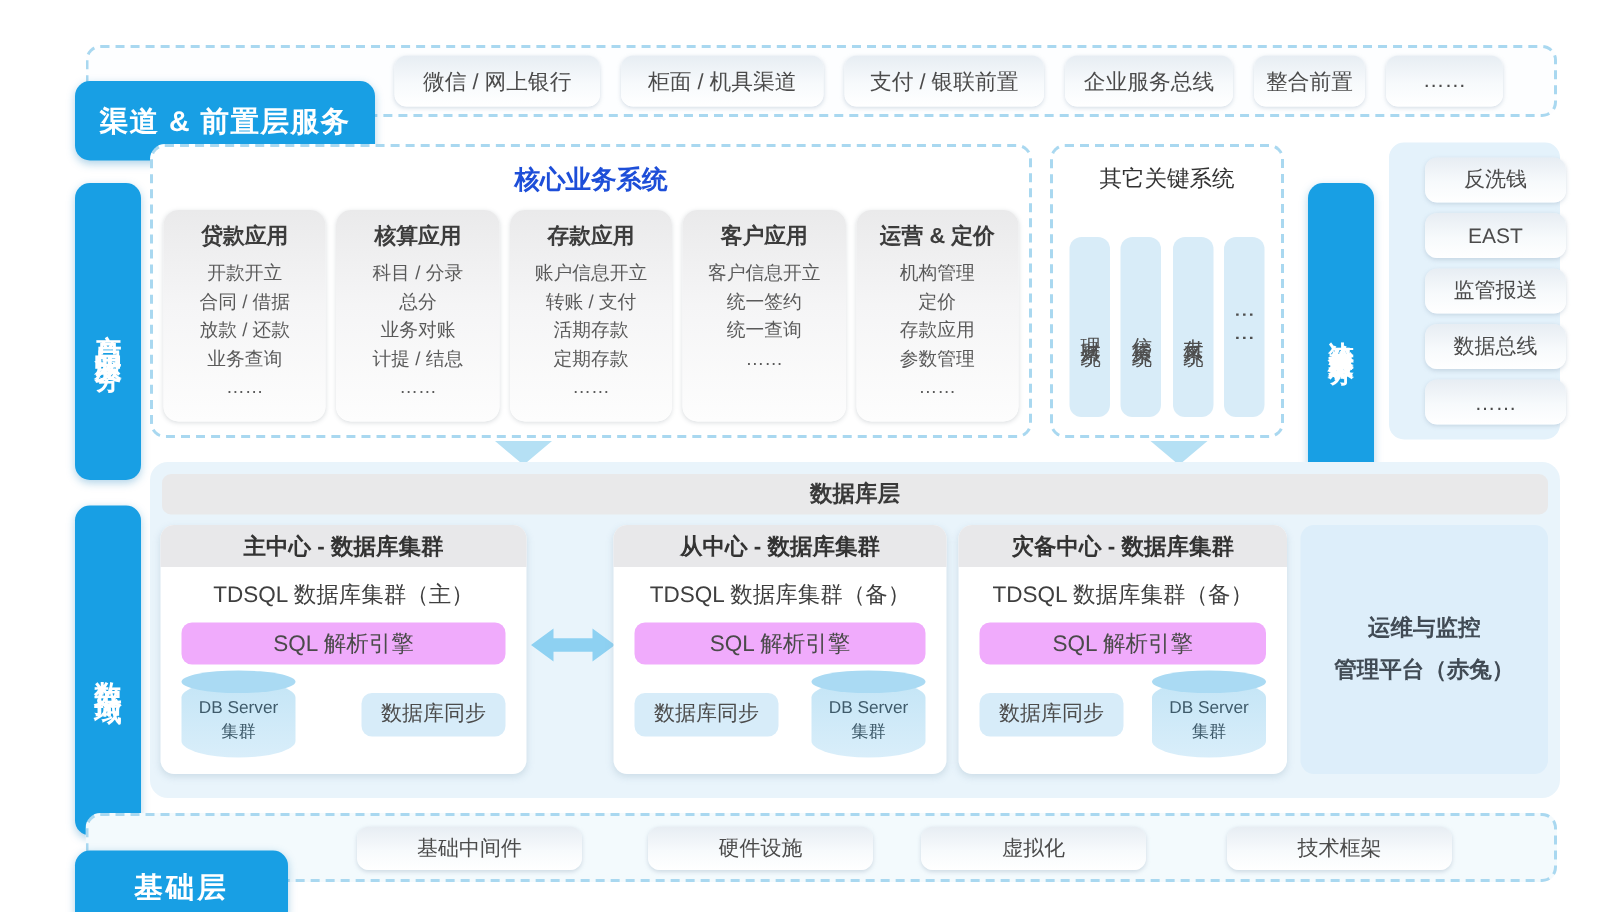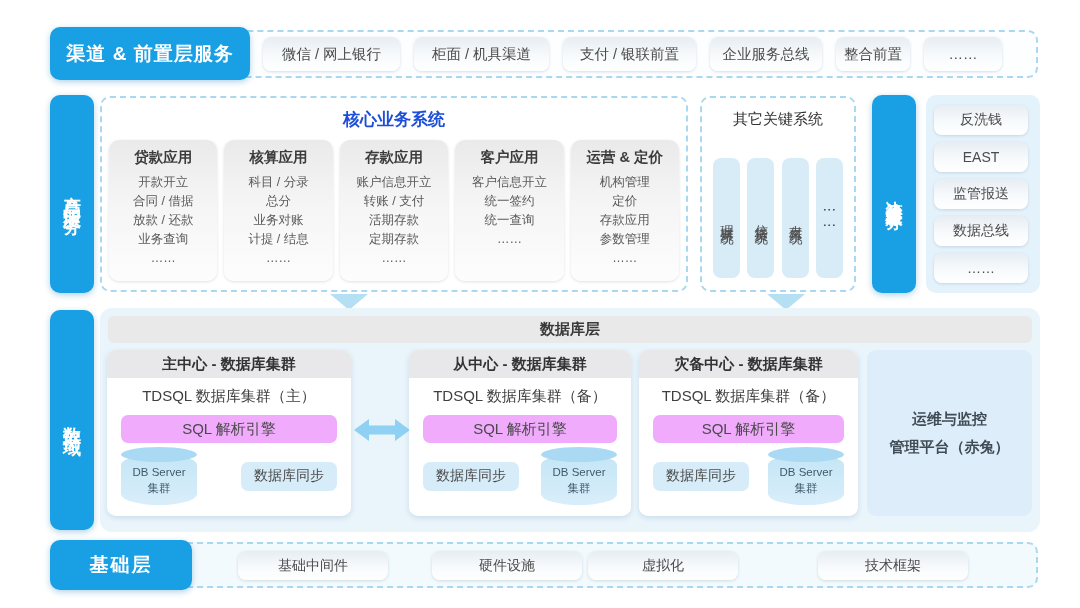--- a/index.html
+++ b/index.html
@@ -7,58 +7,58 @@
          font-family:"Liberation Sans","DejaVu Sans",sans-serif;overflow:hidden;}
 
   
   .dash-box{position:absolute;border:2px dashed #a9d8f0;border-radius:10px;background:#fdfeff;box-sizing:border-box;}
   .b1{left:57px;top:30px;width:981px;height:48px;}
   .b4{left:57px;top:542px;width:981px;height:46px;background:#f3fafd;}
 
   
   .blue-tag{position:absolute;background:#189fe4;color:#fff;font-weight:bold;display:flex;
             align-items:center;justify-content:center;border-radius:10px;
-            box-shadow:0 2px 6px rgba(30,130,190,.35);}
+            box-shadow:0 2px 6px rgba(30,130,190,.35);margin-top:27px;}
   .b1-label{left:50px;top:27px;width:200px;height:53px;font-size:19px;letter-spacing:1px;}
   .b4-label{left:50px;top:540px;width:142px;height:50px;font-size:19px;letter-spacing:2px;}
   .vert{writing-mode:vertical-rl;letter-spacing:5px;}
   .product-label{left:50px;top:95px;width:44px;height:198px;font-size:18px;}
   .decision-label{left:872px;top:95px;width:44px;height:198px;font-size:17px;letter-spacing:2px;}
   .data-label{left:50px;top:310px;width:44px;height:220px;font-size:18px;}
 
   
   .pill{position:absolute;background:linear-gradient(180deg,#e7edf3 0%,#f7fafc 55%,#ffffff 100%);
         border-radius:8px;display:flex;align-items:center;justify-content:center;
         font-size:14.5px;color:#4b4b4b;box-shadow:0 1px 3px rgba(150,170,190,.4);}
   .cp{top:37px;height:34px;}
   .cp0{left:263px;width:137px}.cp1{left:414px;width:135px}.cp2{left:563px;width:133px}
   .cp3{left:710px;width:112px}.cp4{left:836px;width:74px}.cp5{left:924px;width:78px}
   .bp{top:551px;height:29px;width:150px;font-size:14px;}
-  .bp0{left:238px}.bp1{left:432px}.bp2{left:588px}.bp3{left:818px}
+  .bp0{left:238px}.bp1{left:432px}.bp2{left:614px}.bp3{left:818px}
 
   
   .core-box{left:100px;top:96px;width:588px;height:196px;background:#fff;}
   .core-title{position:absolute;left:0;top:10px;width:100%;text-align:center;
               font-size:17px;font-weight:bold;color:#1d4ed8;}
   .cols{position:absolute;left:7px;top:42px;right:7px;bottom:9px;display:flex;gap:7px;}
   .col{flex:1;background:linear-gradient(180deg,#eaeaeb 0%,#f5f5f6 45%,#fdfdfd 100%);
        border-radius:10px;padding-top:8px;text-align:center;box-shadow:0 1px 3px rgba(120,130,140,.25);}
   .col-title{font-size:14.5px;font-weight:bold;color:#3c3c3c;margin-bottom:6px;}
   .col-line{font-size:12.5px;color:#5a5a5a;line-height:1.52;}
 
   
   .other-box{left:700px;top:96px;width:156px;height:196px;background:#fff;}
   .other-title{position:absolute;top:12px;width:100%;text-align:center;font-size:15px;font-weight:normal;color:#333;}
   .vpills{position:absolute;top:60px;left:11px;right:11px;display:flex;justify-content:space-between;}
   .vpill{width:27px;height:120px;background:#d8ecf8;border-radius:8px;writing-mode:vertical-rl;
          display:flex;align-items:center;justify-content:center;font-size:13.5px;color:#4e4e4e;letter-spacing:2px;}
 
   
   .decision-box{position:absolute;left:926px;top:95px;width:114px;height:198px;background:#e4f2fb;border-radius:10px;}
-  .dpill{position:absolute;left:8px;width:94px;height:30px;font-size:14px;}
+  .dpill{position:absolute;left:24px;width:94px;height:30px;font-size:14px;}
   .dp0{top:10px}.dp1{top:47px}.dp2{top:84px}.dp3{top:121px}.dp4{top:158px}
 
   
   .chevron{position:absolute;width:0;height:0;border-left:19px solid transparent;
            border-right:19px solid transparent;border-top:16px solid #b5e0f4;}
   .ch1{left:330px;top:294px}.ch2{left:767px;top:294px}
 
   
   .data-container{position:absolute;left:100px;top:308px;width:940px;height:224px;background:#e9f4fb;border-radius:12px;}
   .db-layer-bar{position:absolute;left:108px;top:316px;width:924px;height:27px;background:#e9e9ea;

